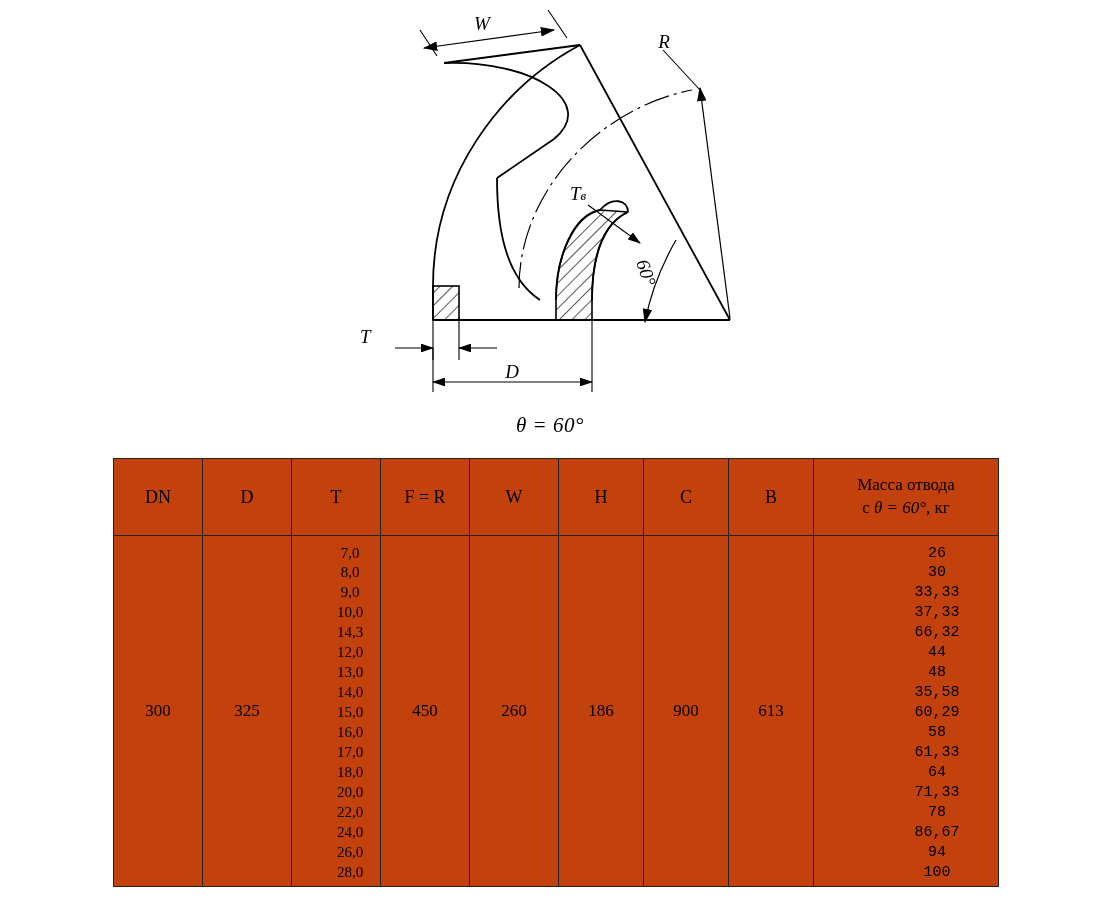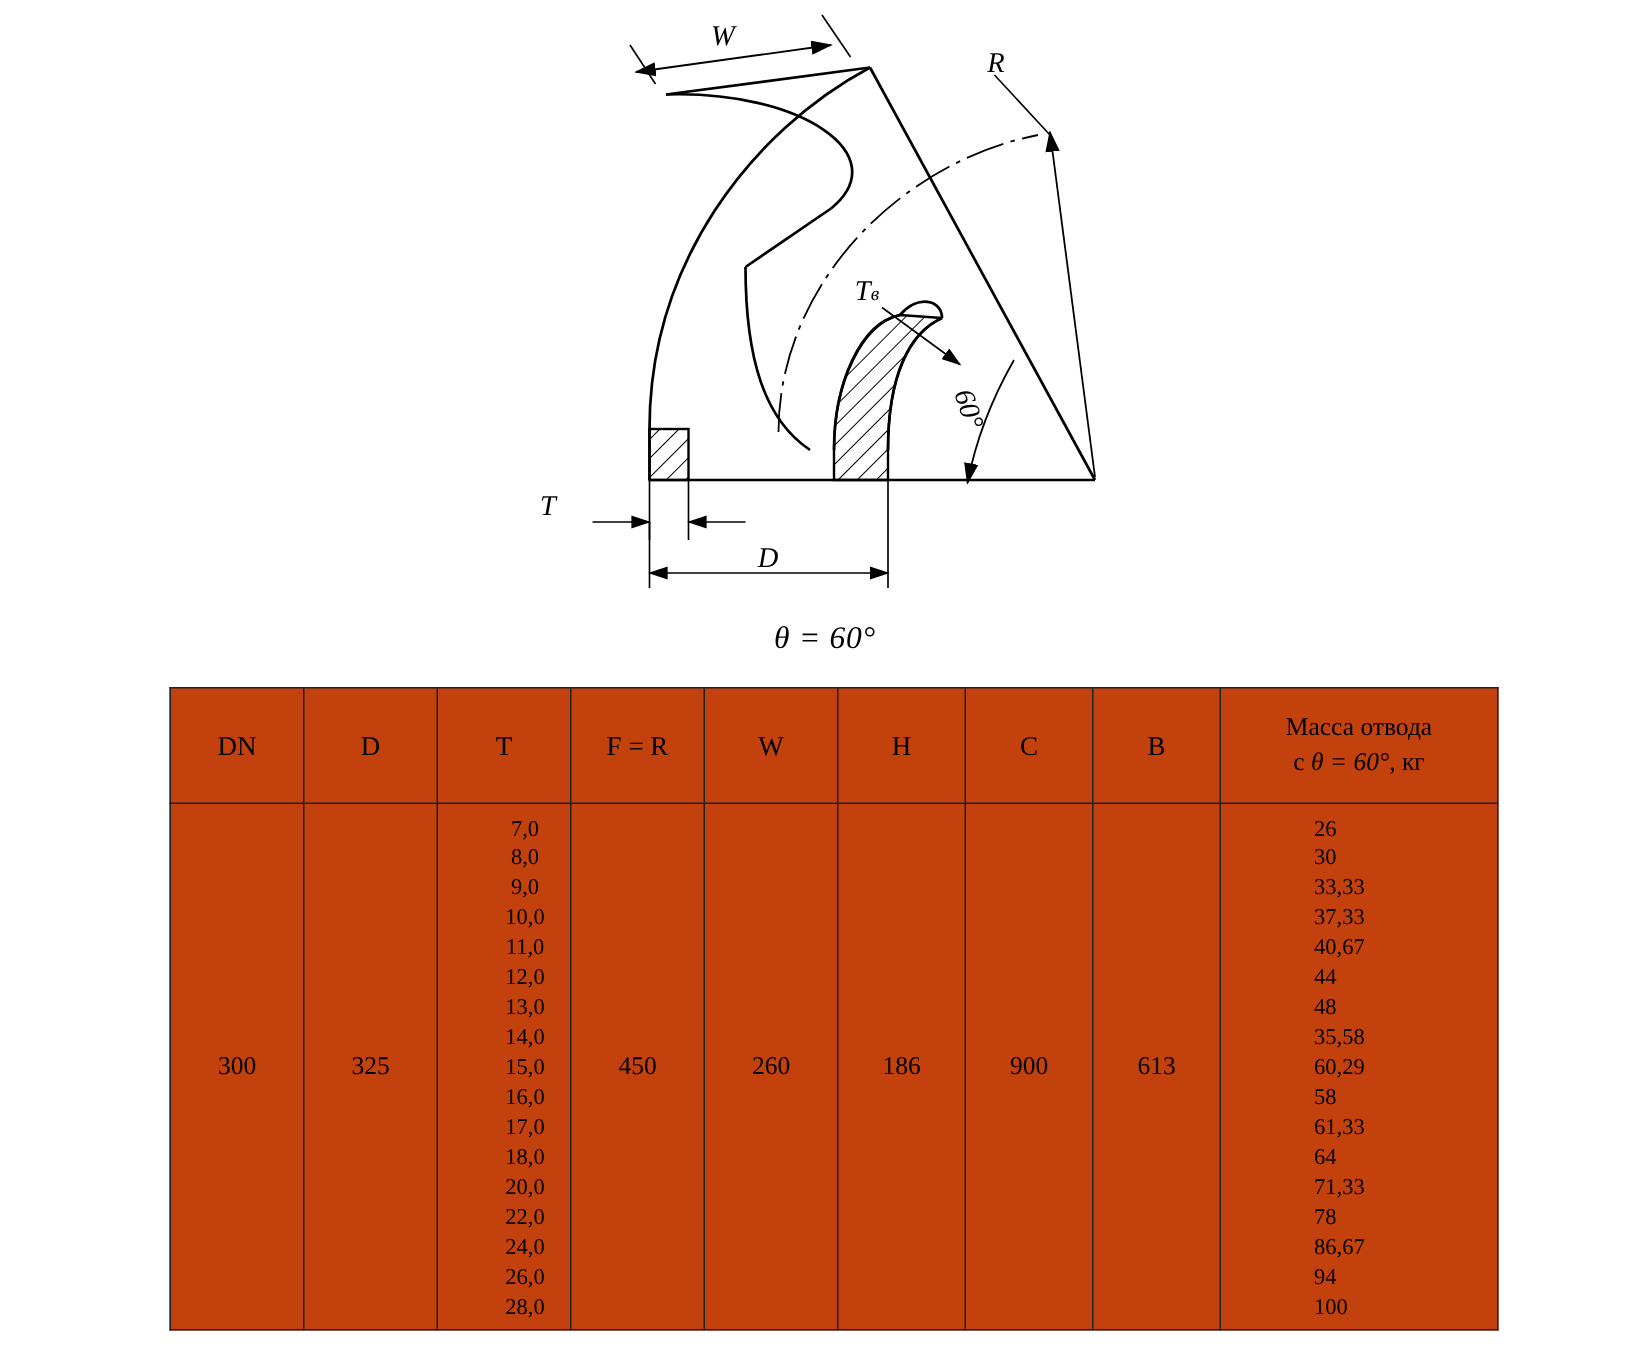--- a/index.html
+++ b/index.html
@@ -82,21 +82,21 @@
   .stack {
     display: flex;
     flex-direction: column;
     justify-content: center;
     align-items: center;
     line-height: 1.33;
     font-size: 15px;
     padding: 4px 0 0 0;
   }
   .stack-t { align-items: center; padding-left: 28px; }
-  .stack-m { align-items: flex-start; padding-left: 62px; }
+  .stack-m { align-items: center; padding-left: 62px; font-family: Liberation Mono, monospace; }
   .single {
     font-size: 17px;
   }
   .col-dn { width: 88px; }
   .col-d  { width: 88px; }
   .col-t  { width: 88px; }
   .col-f  { width: 88px; }
   .col-w  { width: 88px; }
   .col-h  { width: 84px; }
   .col-c  { width: 84px; }
@@ -222,21 +222,21 @@
           </td>
         <td>
             <div class="single">325</div>
           </td>
         <td>
             <div class="stack stack-t" id="t-stack">
               <div>7,0</div>
               <div>8,0</div>
               <div>9,0</div>
               <div>10,0</div>
-              <div>11,0</div>
+              <div>14,3</div>
               <div>12,0</div>
               <div>13,0</div>
               <div>14,0</div>
               <div>15,0</div>
               <div>16,0</div>
               <div>17,0</div>
               <div>18,0</div>
               <div>20,0</div>
               <div>22,0</div>
               <div>24,0</div>
@@ -258,21 +258,21 @@
           </td>
         <td>
             <div class="single">613</div>
           </td>
         <td>
             <div class="stack stack-m" id="m-stack">
               <div>26</div>
               <div>30</div>
               <div>33,33</div>
               <div>37,33</div>
-              <div>40,67</div>
+              <div>66,32</div>
               <div>44</div>
               <div>48</div>
               <div>35,58</div>
               <div>60,29</div>
               <div>58</div>
               <div>61,33</div>
               <div>64</div>
               <div>71,33</div>
               <div>78</div>
               <div>86,67</div>

